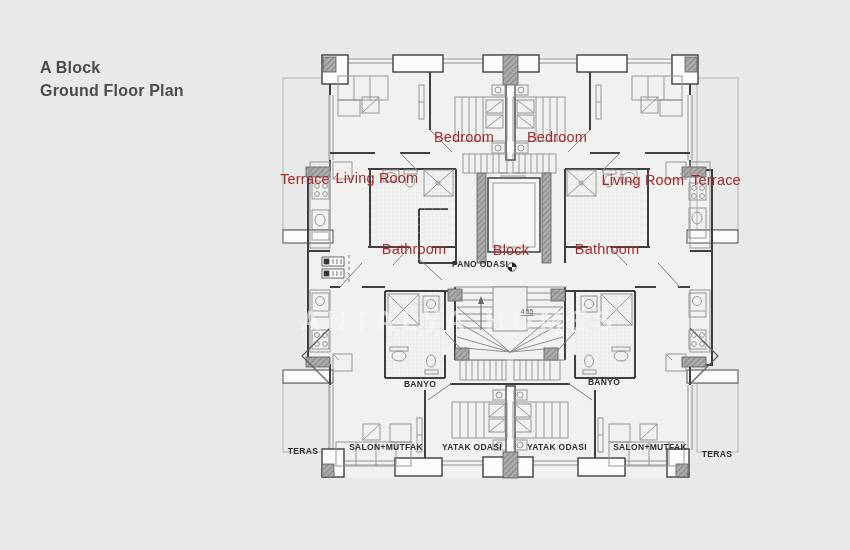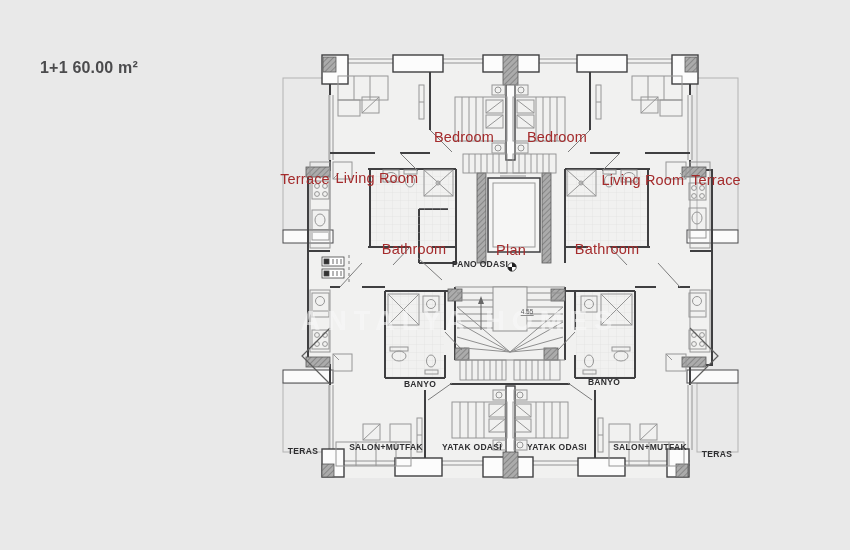--- a/index.html
+++ b/index.html
@@ -25,21 +25,22 @@
   .lbl.watermark{color:var(--watermark-color);opacity:.55;font-size:27px;font-weight:bold;
     letter-spacing:7px;}
   .lbl.level{color:#5a5a5c;font-size:6.5px;border-bottom:.5px solid #8a8a8a;}
 </style>
 </head>
 <body>
 
 <div class="stage">
 
   <div class="title-block">
-    <div>1+1 60.00 m²</div>
+    <div>A Block</div>
+    <div>Ground Floor Plan</div>
   </div>
 
   <div class="plan">
     <svg width="850" height="550" viewBox="0 0 850 550">
       <defs>
         <pattern id="hatch" width="4" height="4" patternUnits="userSpaceOnUse" patternTransform="rotate(45)">
           <rect width="4" height="4" fill="#ababab"></rect>
           <line x1="0" y1="0" x2="0" y2="4" stroke="#6f6f6f" stroke-width="1.2"></line>
         </pattern>
         <pattern id="tile" width="8" height="8" patternUnits="userSpaceOnUse">
@@ -414,21 +415,21 @@
       </g>
     </svg>
 
     <div class="lbl red" style="left:305px;top:131px;">Terrace</div>
     <div class="lbl red" style="left:377px;top:130px;">Living Room</div>
     <div class="lbl red" style="left:464px;top:89px;">Bedroom</div>
     <div class="lbl red" style="left:557px;top:89px;">Bedroom</div>
     <div class="lbl red" style="left:643px;top:132px;">Living Room</div>
     <div class="lbl red" style="left:716px;top:132px;">Terrace</div>
     <div class="lbl red" style="left:414px;top:201px;">Bathroom</div>
-    <div class="lbl red" style="left:511px;top:202px;">Plan</div>
+    <div class="lbl red" style="left:511px;top:202px;">Block</div>
     <div class="lbl red" style="left:607px;top:201px;">Bathroom</div>
 
     <div class="lbl blk" style="left:480px;top:216px;">PANO ODASI</div>
     <div class="lbl blk" style="left:420px;top:336px;">BANYO</div>
     <div class="lbl blk" style="left:604px;top:334px;">BANYO</div>
     <div class="lbl blk" style="left:303px;top:403px;">TERAS</div>
     <div class="lbl blk" style="left:386px;top:399px;">SALON+MUTFAK</div>
     <div class="lbl blk" style="left:472px;top:399px;">YATAK ODASI</div>
     <div class="lbl blk" style="left:557px;top:399px;">YATAK ODASI</div>
     <div class="lbl blk" style="left:650px;top:399px;">SALON+MUTFAK</div>

